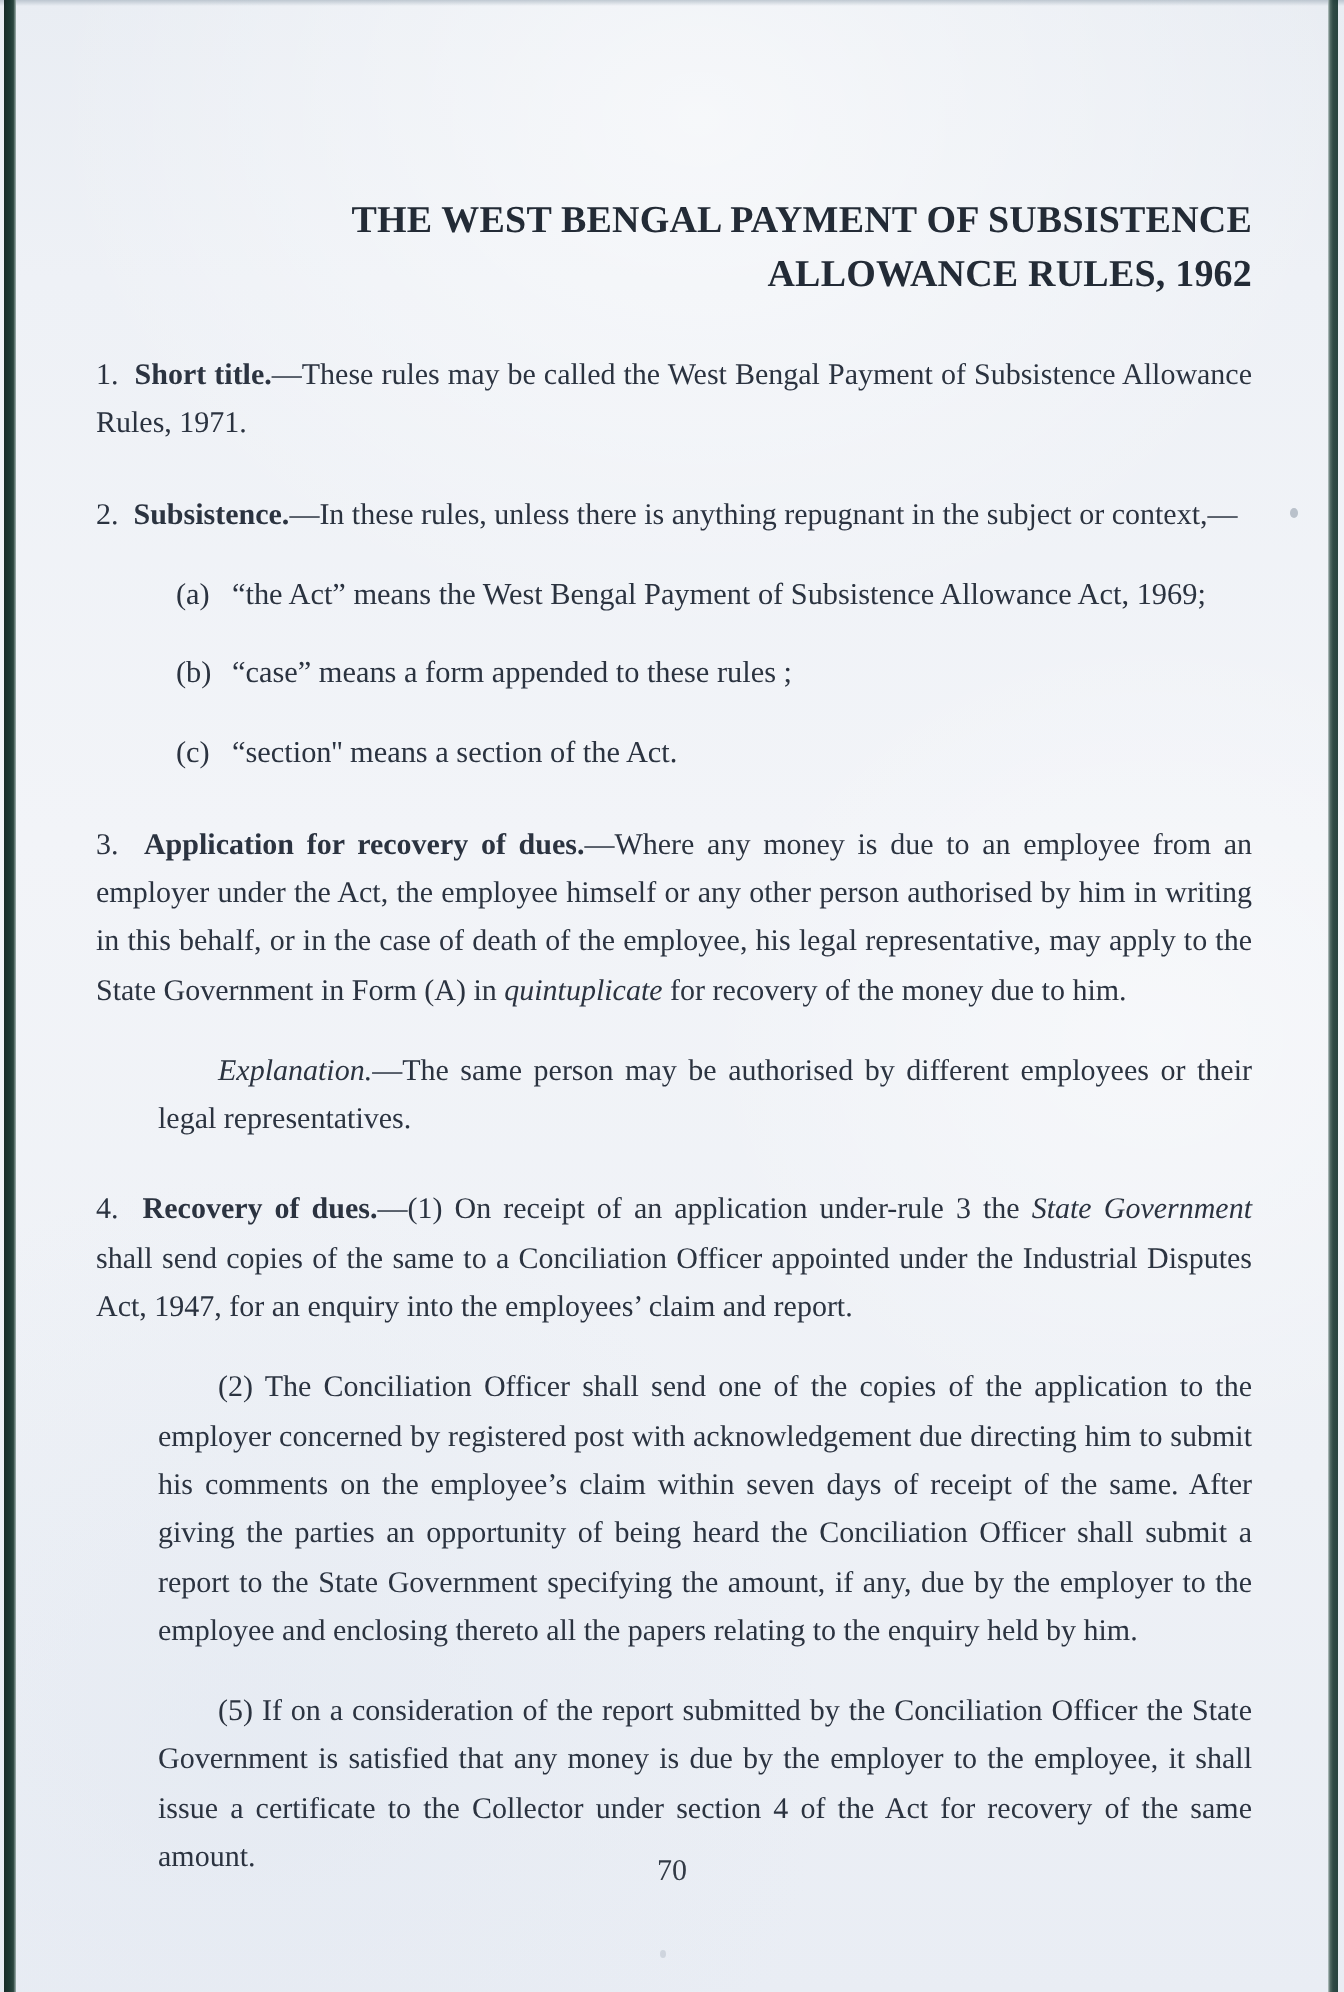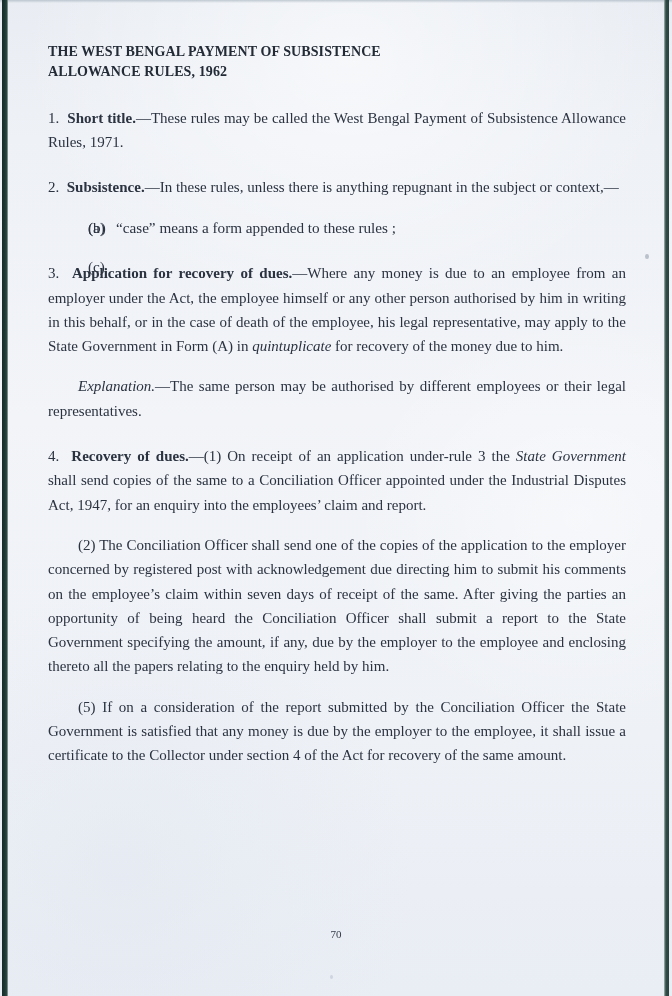--- a/index.html
+++ b/index.html
@@ -60,24 +60,24 @@
   .sheet {
     position: absolute;
     left: 48px;
     top: 0;
     width: 578px;   
     height: 100%;
   }
 
   h1.doc-title {
     margin: 0;
-    padding-top: 42px;
-    font-size: 14px;
+    padding-top: 98px;
+    font-size: 19px;
     font-weight: bold;
-    text-align: left;
+    text-align: right;
     letter-spacing: 0.1px;
     line-height: 1.42;
     color: #232b36;
   }
   h1.doc-title .title-line {
     display: block;
   }
 
   p.para {
     margin: 0;
@@ -91,20 +91,21 @@
     margin-top: 21px;
   }
   p.para.first-rule {
     margin-top: 24px;
   }
   p.para.indent {
     text-indent: 30px;
   }
   p.para.sub {
     margin-top: 16px;
+    margin-left: 31px;
   }
 
   ol.defs {
     list-style: none;
     margin: 16px 0 0 0;
     padding: 0 0 0 40px;
   }
   ol.defs li {
     position: relative;
     margin-top: 15px;
@@ -130,21 +131,21 @@
   .num {
     display: inline;
   }
 
   .page-number {
     position: absolute;
     left: 0;
     right: 0;
     top: 928px;
     text-align: center;
-    font-size: 11px;
+    font-size: 15px;
     color: #323a46;
   }
 
   
   .speck {
     position: absolute;
     background: rgba(120,132,148,0.45);
     border-radius: 50%;
     pointer-events: none;
   }
@@ -166,23 +167,23 @@
     <h1 class="doc-title">
       <span class="title-line">THE WEST BENGAL PAYMENT OF SUBSISTENCE</span>
       <span class="title-line">ALLOWANCE RULES, 1962</span>
     </h1>
 
     <p class="para first-rule"><span class="num">1.</span>&nbsp;&nbsp;<b class="lead">Short title.</b><span>—</span><span>These rules may be called the West Bengal  Payment of Subsistence Allowance Rules, 1971.</span></p>
 
     <p class="para rule"><span class="num">2.</span>&nbsp;&nbsp;<b class="lead">Subsistence.</b><span>—</span><span>In these rules, unless there is anything repugnant in the subject or context,—</span></p>
 
     <ol class="defs">
-      <li><span class="marker">(a)</span></li>
+      <li><span class="marker">(a)</span><span>“the Act” means the West Bengal Payment of Subsistence Allowance Act, 1969;</span></li>
       <li><span class="marker">(b)</span><span>“case” means a form appended to these rules ;</span></li>
-      <li><span class="marker">(c)</span></li>
+      <li><span class="marker">(c)</span><span>“section'' means a section of the Act.</span></li>
     </ol>
 
     <p class="para rule"><span class="num">3.</span>&nbsp;&nbsp;<b class="lead">Application for recovery of dues.</b><span>—</span><span>Where any money is due to an employee from an employer under the Act, the employee himself or any other person authorised by him in writing in this behalf, or in the case of death of the employee, his legal representative, may apply to the State Government in Form (A) in </span><i class="em">quintuplicate</i><span> for recovery of the money due to him.</span></p>
 
     <p class="para sub indent"><i class="em">Explanation.</i><span>—</span><span>The same person may be authorised by different employees or their legal representatives.</span></p>
 
     <p class="para rule"><span class="num">4.</span>&nbsp;&nbsp;<b class="lead">Recovery of dues.</b><span>—</span><span>(1)</span><span> On receipt of an application under-rule 3 the </span><i class="em">State Government</i><span> shall send copies of the same to a Conciliation Officer appointed under the Industrial Disputes Act, 1947, for an enquiry into the employees’ claim and report.</span></p>
 
     <p class="para sub indent"><span>(2)</span><span> The Conciliation Officer shall send one of the copies of the application to the employer concerned by registered post  with acknowledgement due directing him to submit his comments on the employee’s claim within seven days of receipt of the same. After giving the parties an opportunity of being heard the Conciliation Officer shall submit a report to the State Government specifying the amount, if any, due by the employer to the  employee and enclosing thereto all the papers relating to the enquiry held by him.</span></p>
 

